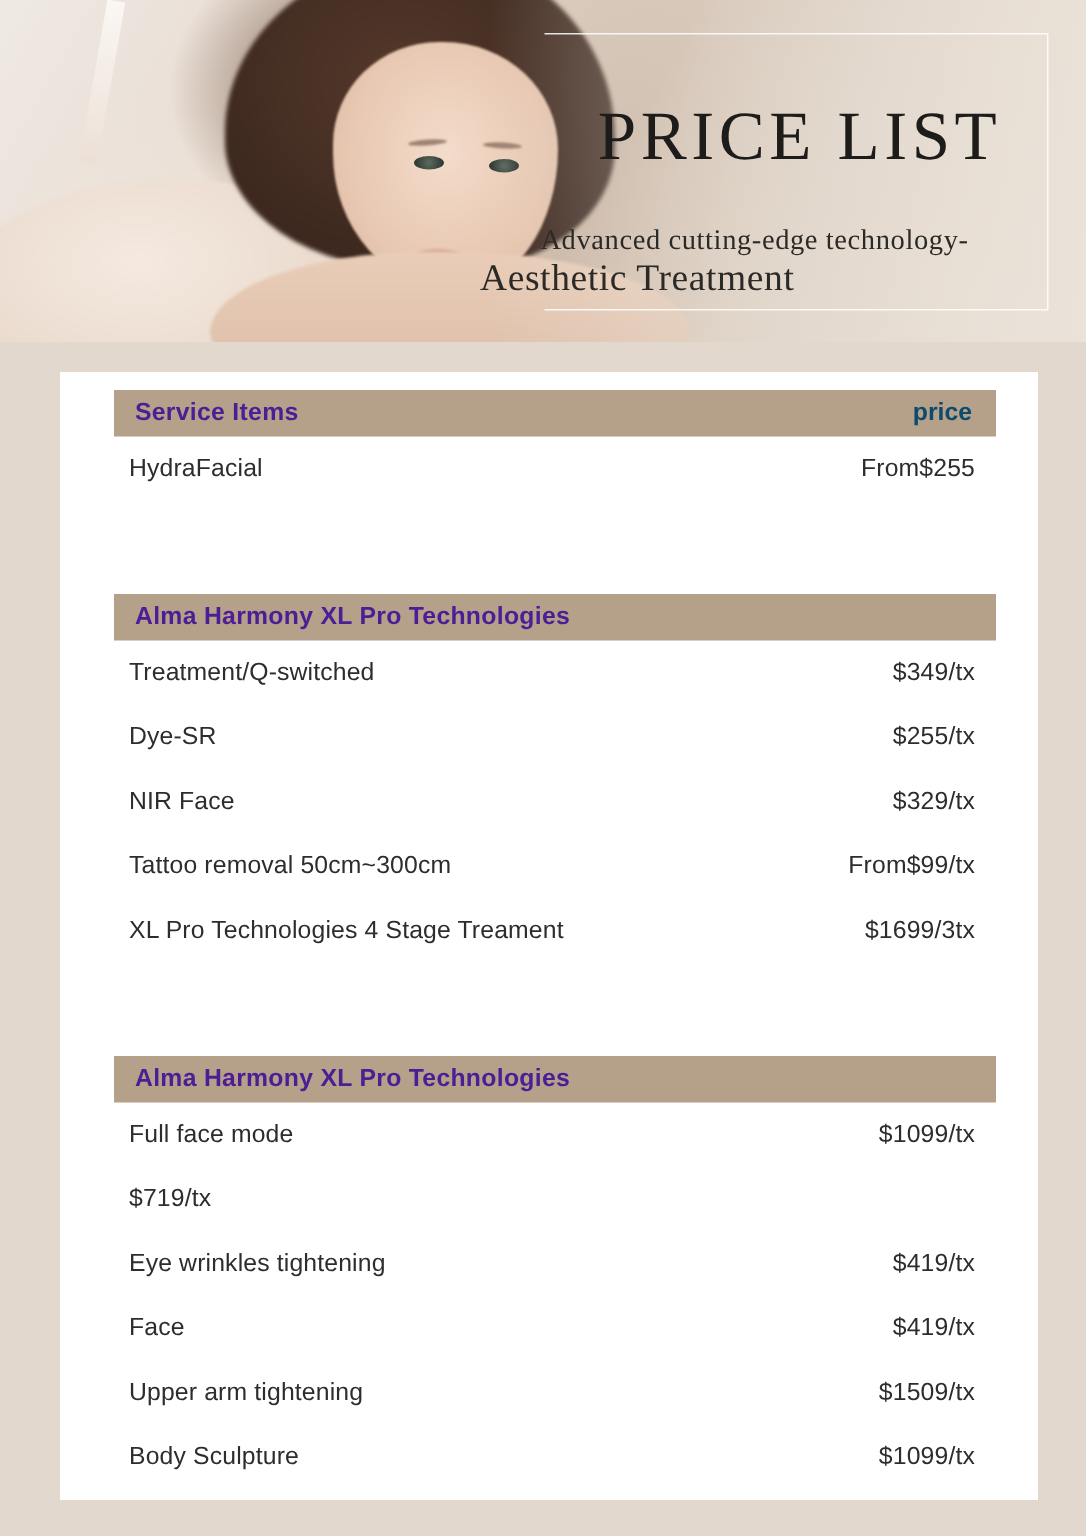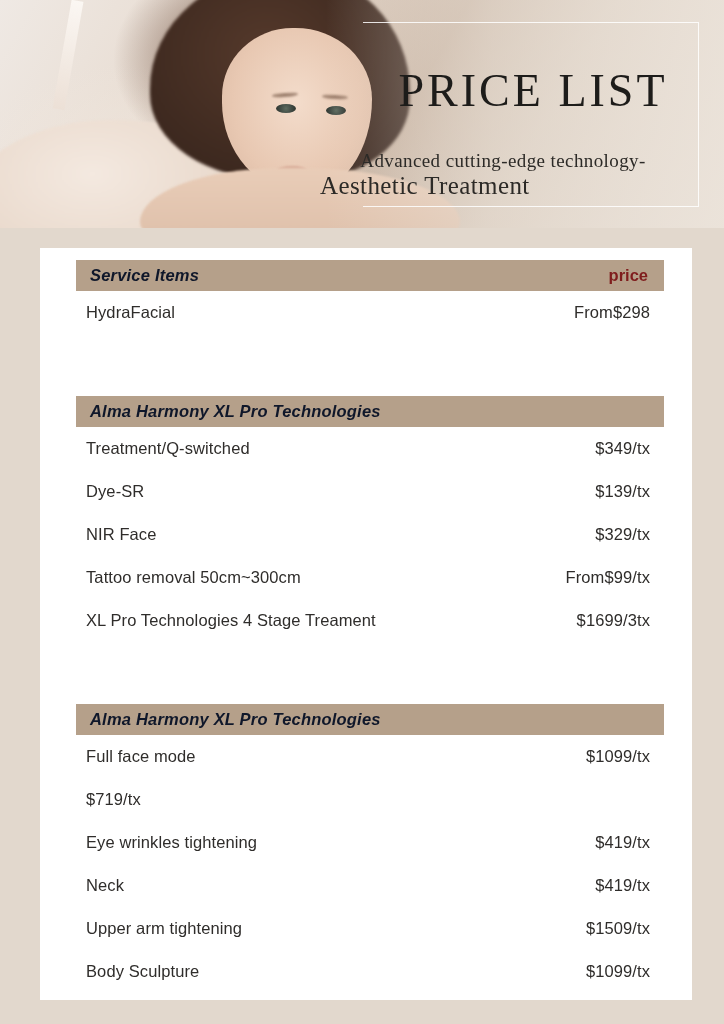--- a/index.html
+++ b/index.html
@@ -162,28 +162,27 @@
     margin: 0 28px 0 36px;
     height: 31px;
     background: #b5a08a;
     display: flex;
     align-items: center;
     justify-content: space-between;
     padding: 0 16px 0 14px;
     box-sizing: border-box;
   }
   .section-head .title {
-    color: #0f172a;
+    color: #4c1d95;
     font-size: 16.5px;
     font-weight: bold;
     letter-spacing: .2px;
-    font-style: italic;
   }
   .section-head .price-label {
-    color: #7f1d1d;
+    color: #0c4a6e;
     font-size: 16.5px;
     font-weight: bold;
   }
 
   .rows {
     margin: 0 28px 0 36px;
   }
   .row {
     display: flex;
     align-items: center;
@@ -232,38 +231,38 @@
 
   <div class="pad-top"></div>
 
   <div class="section-head">
     <span class="title">Service Items</span>
     <span class="price-label">price</span>
   </div>
   <div class="rows">
     <div class="row">
       <span class="name">HydraFacial</span>
-      <span class="price">From$298</span>
+      <span class="price">From$255</span>
     </div>
   </div>
 
   <div class="gap-lg"></div>
 
   <div class="section-head">
     <span class="title">Alma Harmony XL Pro Technologies</span>
     <span class="price-label"></span>
   </div>
   <div class="rows">
     <div class="row">
       <span class="name">Treatment/Q-switched</span>
       <span class="price">$349/tx</span>
     </div>
     <div class="row">
       <span class="name">Dye-SR</span>
-      <span class="price">$139/tx</span>
+      <span class="price">$255/tx</span>
     </div>
     <div class="row">
       <span class="name">NIR Face</span>
       <span class="price">$329/tx</span>
     </div>
     <div class="row">
       <span class="name">Tattoo removal 50cm~300cm</span>
       <span class="price">From$99/tx</span>
     </div>
     <div class="row">
@@ -284,21 +283,21 @@
       <span class="price">$1099/tx</span>
     </div>
     <div class="row">
       <span class="price">$719/tx</span>
     </div>
     <div class="row">
       <span class="name">Eye wrinkles tightening</span>
       <span class="price">$419/tx</span>
     </div>
     <div class="row">
-      <span class="name">Neck</span>
+      <span class="name">Face</span>
       <span class="price">$419/tx</span>
     </div>
     <div class="row">
       <span class="name">Upper arm tightening</span>
       <span class="price">$1509/tx</span>
     </div>
     <div class="row">
       <span class="name">Body Sculpture</span>
       <span class="price">$1099/tx</span>
     </div>

